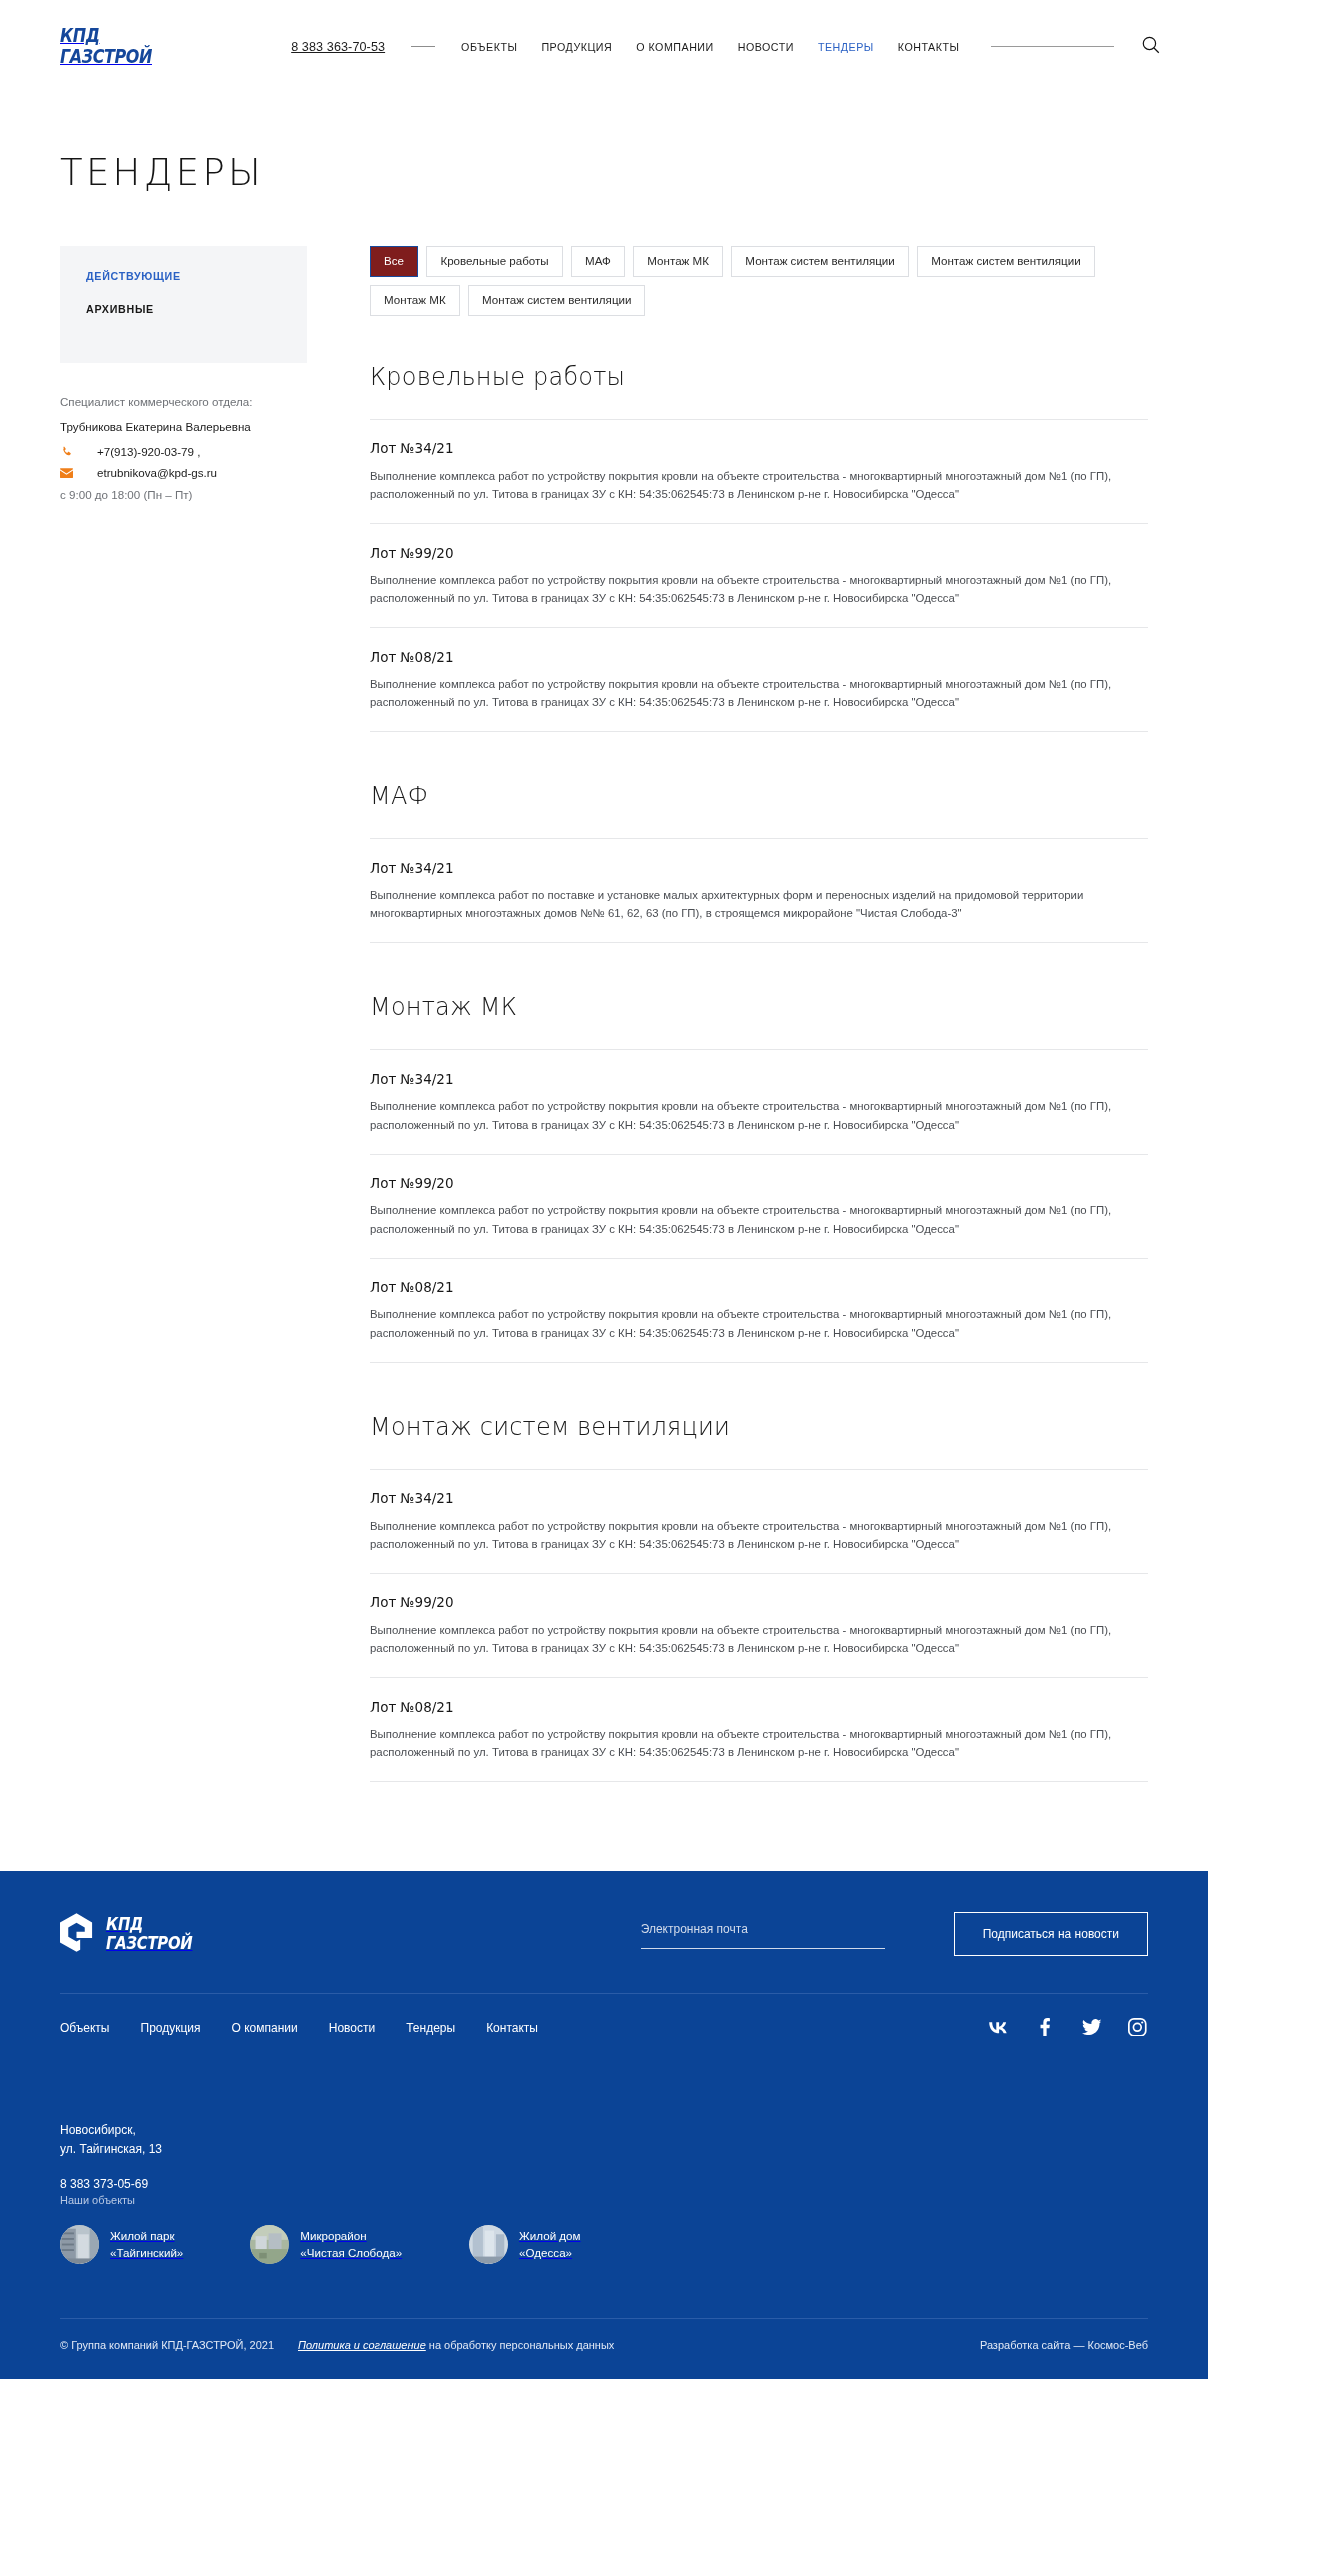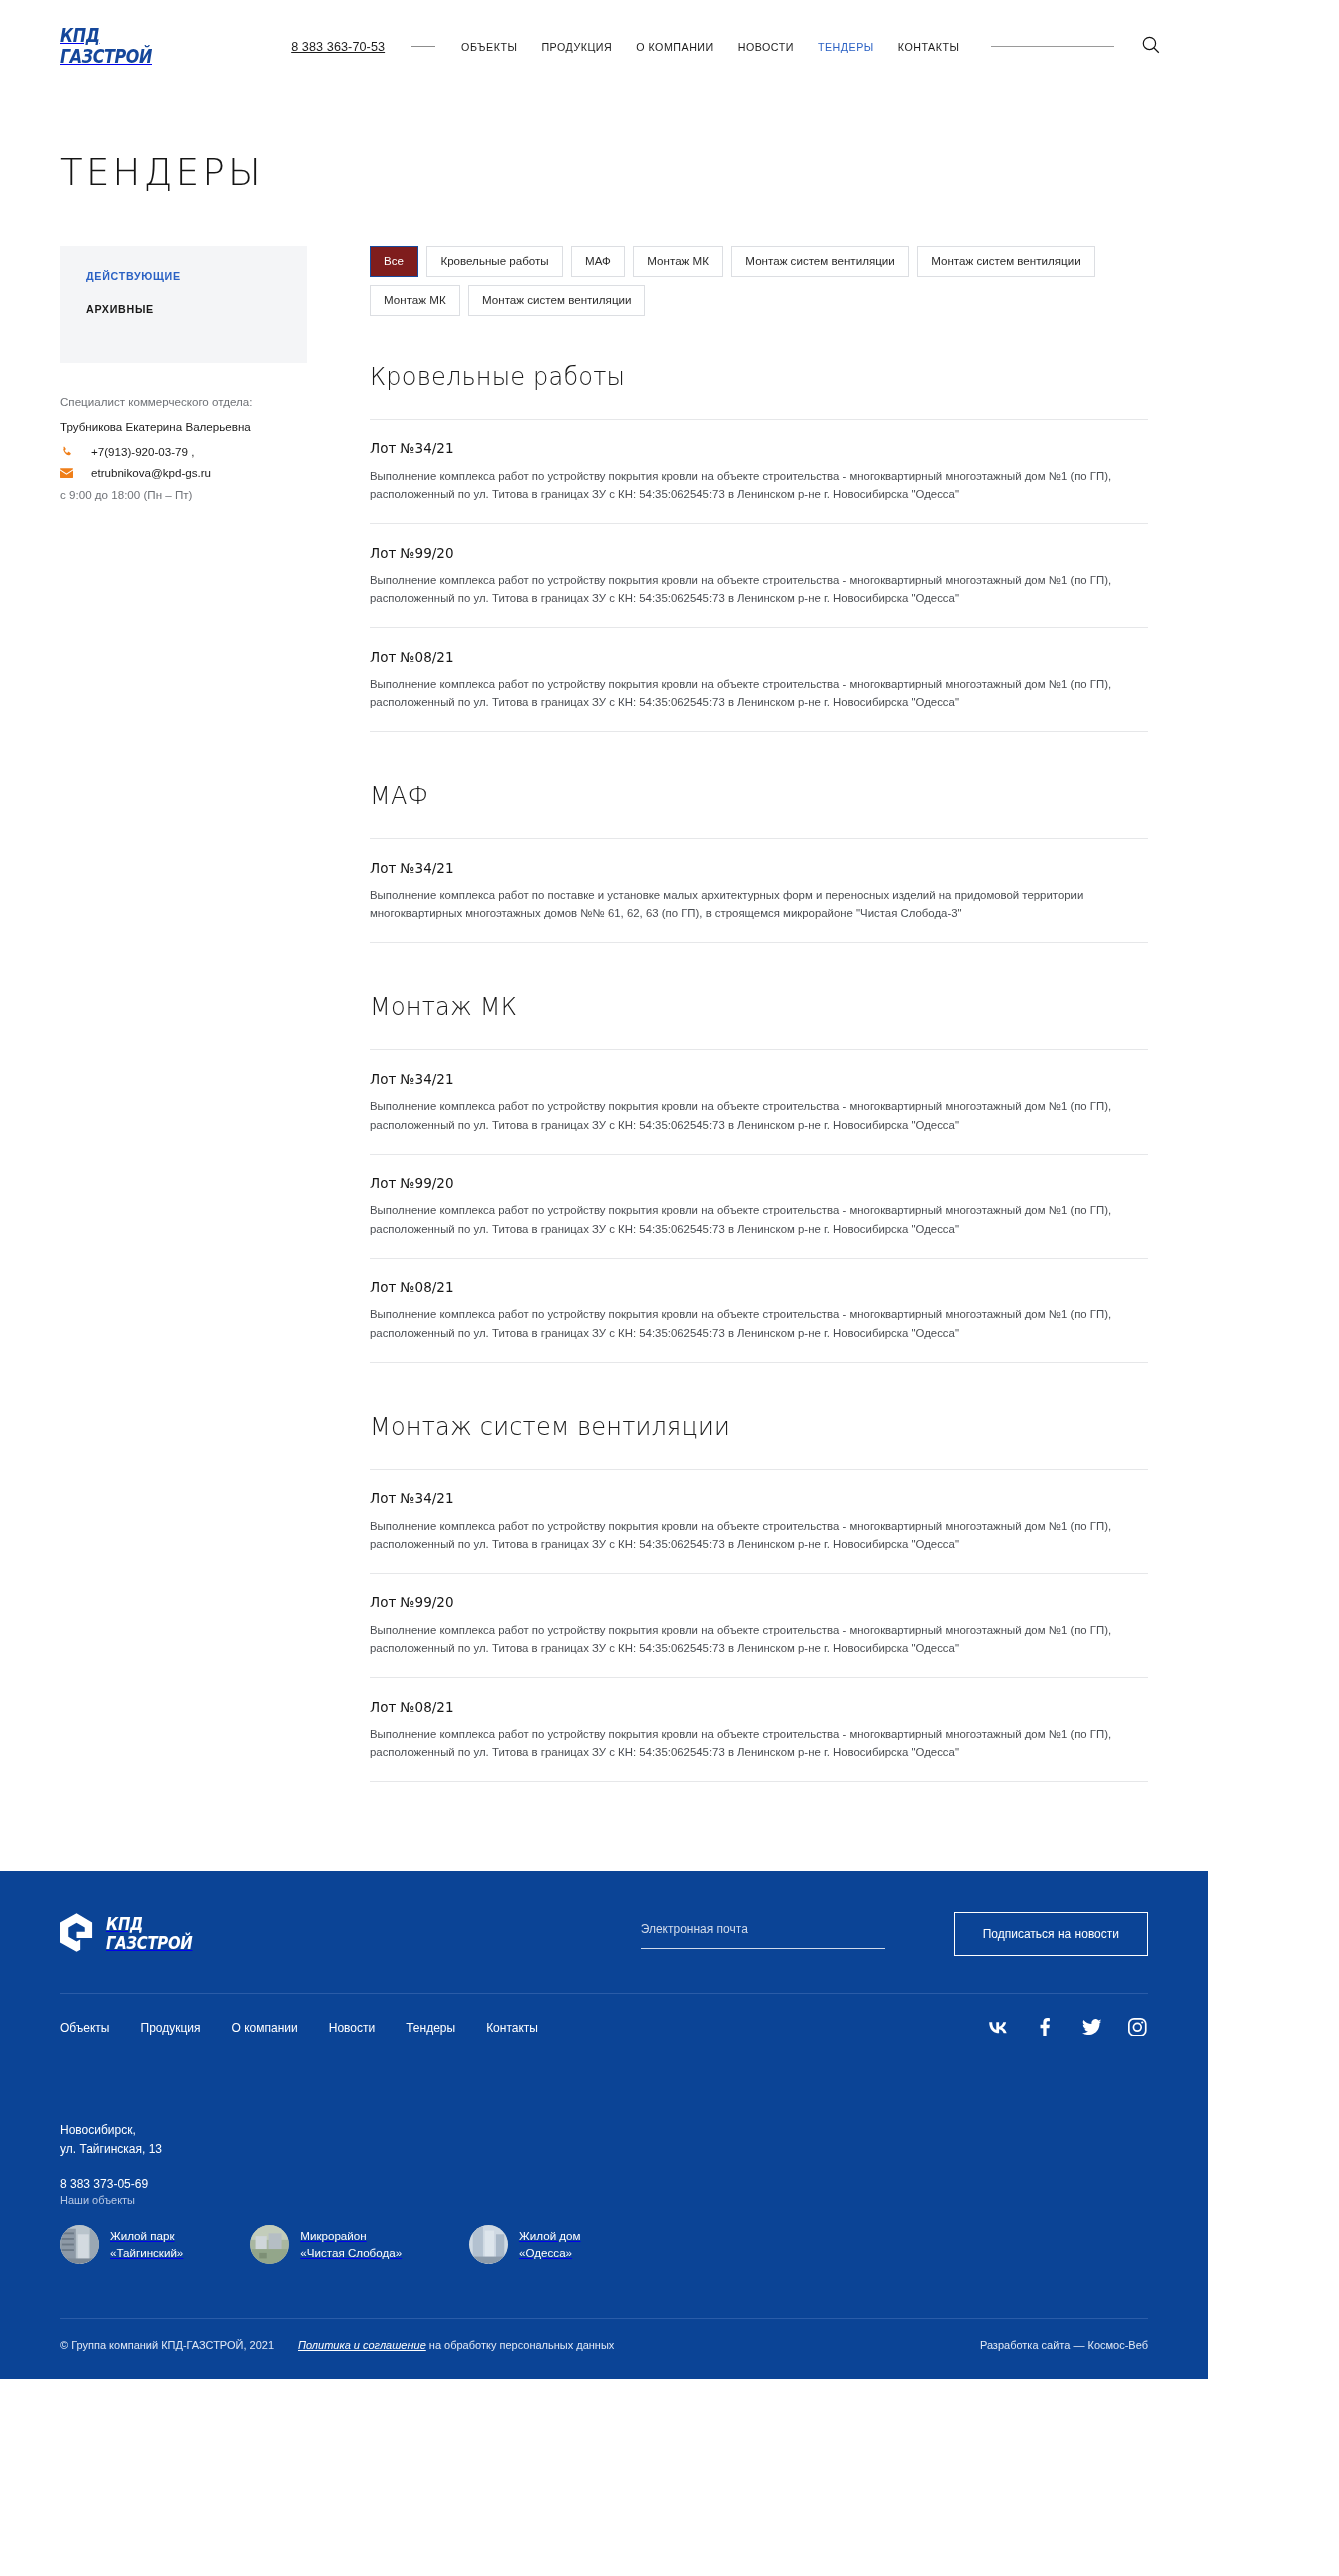--- a/index.html
+++ b/index.html
@@ -104,21 +104,21 @@
     margin-bottom: 20.5px;
   }
   .side-box a:last-child { margin-bottom: 0; }
   .side-box a.active { color: #2a61c4; }
   .side-box a.inactive { color: #171717; }
 
   .contact-block { margin-top: 32px; padding-left: 0; }
   .contact-role { font-size: 11.6px; color: #6f7277; margin-bottom: 12px; }
   .contact-name { font-size: 11.6px; color: #1b1b1b; margin-bottom: 12px; }
   .contact-row {
-    display: flex; align-items: center; gap: 18px;
+    display: flex; align-items: center; gap: 24px;
     font-size: 11.6px; color: #1b1b1b; margin-bottom: 8.4px;
   }
   .contact-row .ico { width: 13px; flex: none; display: flex; align-items: center; justify-content: center; }
   .contact-row a { color: #1b1b1b; text-decoration: none; }
   .contact-hours { font-size: 11.6px; color: #6f7277; margin-top: 5.6px; }
 
   .main { flex: 1; margin-left: 63px; }
 
   
   .chips { display: flex; flex-wrap: wrap; gap: 7.4px 8.4px; max-width: 888px; }

